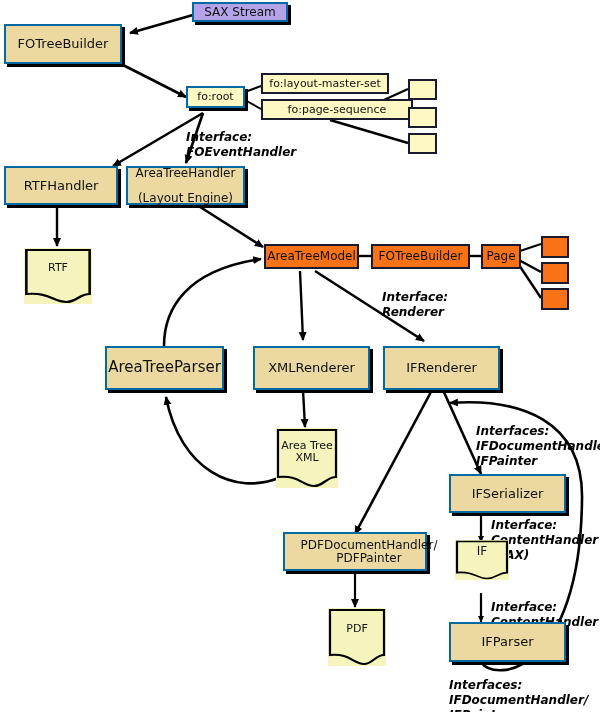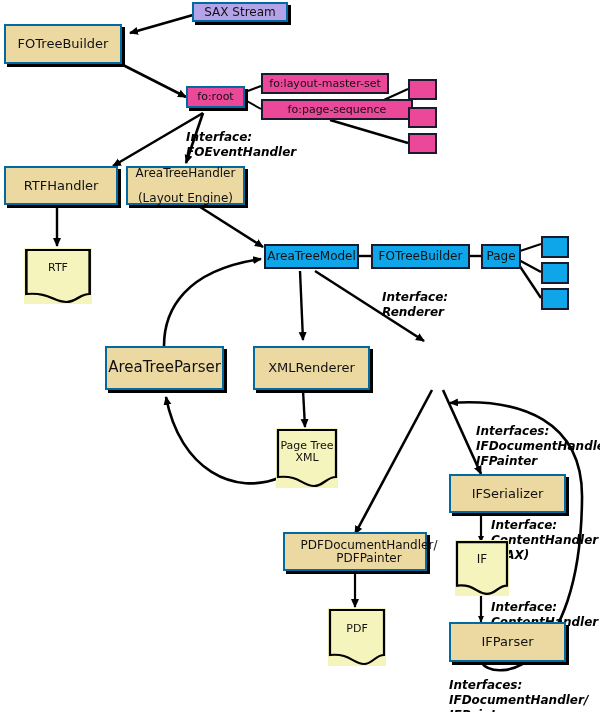--- a/index.html
+++ b/index.html
@@ -13,22 +13,22 @@
   .node{
     position:absolute;box-sizing:border-box;
     border:2px solid #0369a1;
     display:flex;align-items:center;justify-content:center;
     text-align:center;line-height:1.05;
     color:#111;
     box-shadow:3px 3px 0 #000;
   }
   .node span{display:block;}
   .tan{background:#ecd9a2;}
-  .blue{background:#ec4899;}
-  .green{background:#0ea5e9;}
+  .blue{background:#fef9c3;}
+  .green{background:#f97316;}
   .purple{background:#b4a3e8;}
 
   
   .plain{box-shadow:none;border:2px solid #1a1a2e;}
 
   
   .doc{
     position:absolute;box-sizing:border-box;
     background:#f4f4bc;
     display:flex;align-items:center;justify-content:center;
@@ -183,43 +183,46 @@
 Renderer</div>
 
   <div class="node tan" style="left:105px;top:346px;width:119px;height:44px;font-size:15px;">
     <span>AreaTreeParser</span>
   </div>
 
   <div class="node tan" style="left:253px;top:346px;width:117px;height:44px;font-size:13px;">
     <span>XMLRenderer</span>
   </div>
 
+  <div class="node tan" style="left:383px;top:346px;width:117px;height:44px;font-size:13px;">
+    <span>IFRenderer</span>
+  </div>
 
   <div class="doc" style="left:276px;top:428px;width:62px;height:60px;font-size:11px;">
     <svg class="docsvg" viewBox="0 0 62 60" preserveAspectRatio="none">
       <path d="M2,2 L60,2 L60,49 C50,49 48,58 38,58 C26,58 24,47 2,49 Z" fill="#f4f4bc" stroke="#000" stroke-width="2.2"></path>
     </svg>
     <span class="doctext" style="padding-bottom:12px;">
-      <span style="display: block;">Page Tree</span>
+      <span style="display: block;">Area Tree</span>
       <span style="display: block;">XML</span>
     </span>
   </div>
 
   <div class="ilabel" style="left:476px;top:424px;">Interfaces:
 IFDocumentHandler/
 IFPainter</div>
 
   <div class="node tan" style="left:449px;top:474px;width:117px;height:39px;font-size:13px;">
     <span>IFSerializer</span>
   </div>
 
   <div class="ilabel" style="left:491px;top:518px;">Interface:
 ContentHandler (SAX)</div>
 
-  <div class="doc" style="left:455px;top:540px;width:54px;height:56px;font-size:12px;">
+  <div class="doc" style="left:455px;top:540px;width:54px;height:40px;font-size:12px;">
     <svg class="docsvg" viewBox="0 0 54 54" preserveAspectRatio="none">
       <path d="M2,2 L52,2 L52,44 C43,44 41,52 32,52 C22,52 19,42 2,44 Z" fill="#f4f4bc" stroke="#000" stroke-width="2.2"></path>
     </svg>
     <span class="doctext">IF</span>
   </div>
 
   <div class="ilabel" style="left:491px;top:600px;">Interface:
 ContentHandler (SAX)</div>
 
   <div class="node tan" style="left:449px;top:622px;width:117px;height:40px;font-size:13px;">

